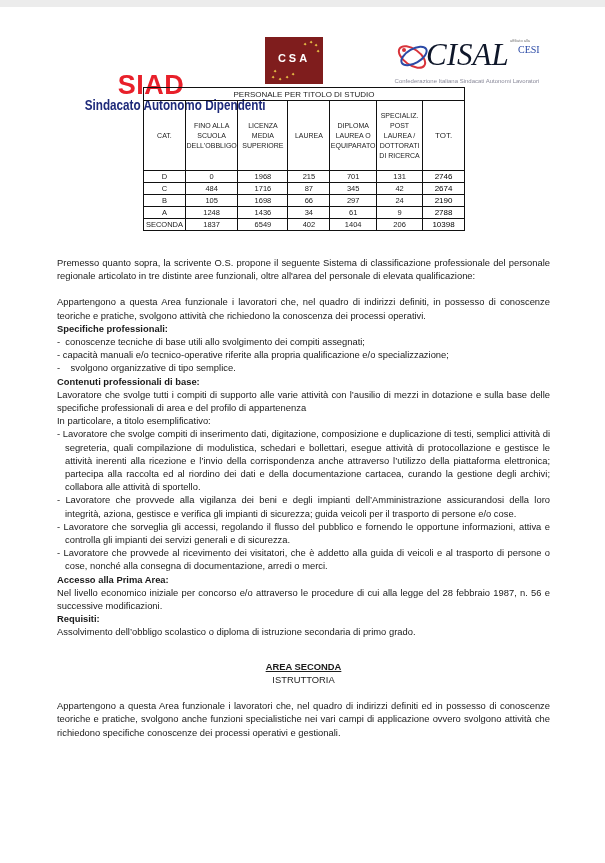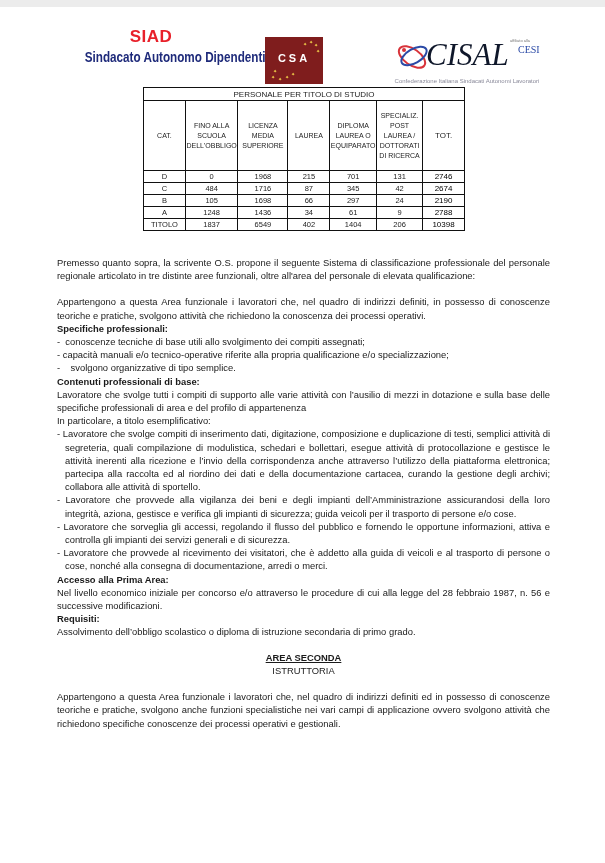--- a/index.html
+++ b/index.html
@@ -6,21 +6,21 @@
   body {
     width:605px; height:863px; overflow:hidden;
     background:#ffffff;
     font-family:"Liberation Sans", "DejaVu Sans", sans-serif;
     color:#111;
     position:relative;
   }
   .topbar { position:absolute; left:0; top:0; width:605px; height:7px; background:#ececec; }
   .logos { position:absolute; left:0; top:12px; width:605px; height:62px; }
   .siad { position:absolute; left:66px; top:14px; width:170px; text-align:center; }
-  .siad-title { font-family:"Liberation Sans", sans-serif; font-weight:bold; color:#e8202a; font-size:17px; line-height:22px; letter-spacing:0.5px; }
+  .siad-title { font-family:"Liberation Sans", sans-serif; font-weight:bold; color:#e8202a; font-size:27px; line-height:22px; letter-spacing:0.5px;margin-top:48px; }
   .siad-sub { font-family:"Liberation Sans Narrow", "Liberation Sans", sans-serif; color:#1e2a7a; font-size:15px; line-height:17px; transform:scaleX(0.78); transform-origin:center; white-space:nowrap; font-weight:bold; }
   .csa { position:absolute; left:265px; top:25px; width:58px; height:47px; background:#7f1d1d; }
   .csa-text { position:absolute; left:0; top:15px; width:58px; text-align:center; color:#fff; font-weight:bold; font-size:11px; letter-spacing:3px; }
   .star { position:absolute; color:#f2d24a; font-size:5px; line-height:5px; }
   .cisal { position:absolute; left:378px; top:22px; width:180px; height:56px; }
   .cisal-swirl { position:absolute; left:16px; top:6px; width:40px; height:32px; }
   .cisal-word { position:absolute; left:48px; top:6px; font-family:"Liberation Serif", serif; font-style:italic; color:#0f172a; font-size:31px; line-height:30px; }
   .cisal-aff { position:absolute; left:132px; top:4px; font-size:4px; color:#777; }
   .cisal-cesi { position:absolute; left:140px; top:10px; font-family:"Liberation Serif", serif; font-size:10px; color:#2b4aa6; }
   .cisal-sub { position:absolute; left:0; top:44px; width:178px; font-size:6px; color:#8a8a9a; white-space:nowrap; text-align:center; }
@@ -129,21 +129,21 @@
     <tr>
       <td>A</td>
       <td>1248</td>
       <td>1436</td>
       <td>34</td>
       <td>61</td>
       <td>9</td>
       <td class="tot">2788</td>
     </tr>
     <tr>
-      <td>TITOLO</td>
+      <td>SECONDA</td>
       <td>1837</td>
       <td>6549</td>
       <td>402</td>
       <td>1404</td>
       <td>206</td>
       <td class="tot">10398</td>
     </tr>
   </tbody>
 </table>
 
@@ -163,19 +163,19 @@
   <p class="li">- Lavoratore che svolge compiti di inserimento dati, digitazione, composizione e duplicazione di testi, semplici attività di segreteria, quali compilazione di modulistica, schedari e bollettari, esegue attività di protocollazione e gestisce le attività inerenti alla ricezione e l’invio della corrispondenza anche attraverso l’utilizzo della piattaforma elettronica; partecipa alla raccolta ed al riordino dei dati e della documentazione cartacea, curando la gestione degli archivi; collabora alle attività di sportello.</p>
   <p class="li">- Lavoratore che provvede alla vigilanza dei beni e degli impianti dell’Amministrazione assicurandosi della loro integrità, aziona, gestisce e verifica gli impianti di sicurezza; guida veicoli per il trasporto di persone e/o cose.</p>
   <p class="li">- Lavoratore che sorveglia gli accessi, regolando il flusso del pubblico e fornendo le opportune informazioni, attiva e controlla gli impianti dei servizi generali e di sicurezza.</p>
   <p class="li">- Lavoratore che provvede al ricevimento dei visitatori, che è addetto alla guida di veicoli e al trasporto di persone o cose, nonché alla consegna di documentazione, arredi o merci.</p>
 
   <p class="bold">Accesso alla Prima Area:</p>
   <p class="just">Nel livello economico iniziale per concorso e/o attraverso le procedure di cui alla legge del 28 febbraio 1987, n. 56 e successive modificazioni.</p>
   <p class="bold">Requisiti:</p>
   <p>Assolvimento dell’obbligo scolastico o diploma di istruzione secondaria di primo grado.</p>
 
-  <div class="heading" style="margin-top:12px">
+  <div class="heading" style="margin-top:21px">
     <div class="h1">AREA SECONDA</div>
     <div>ISTRUTTORIA</div>
   </div>
 
   <p class="just" style="margin-top:13px">Appartengono a questa Area funzionale i lavoratori che, nel quadro di indirizzi definiti ed in possesso di conoscenze teoriche e pratiche, svolgono anche funzioni specialistiche nei vari campi di applicazione ovvero svolgono attività che richiedono specifiche conoscenze dei processi operativi e gestionali.</p>
 </div>
 
 </body></html>

